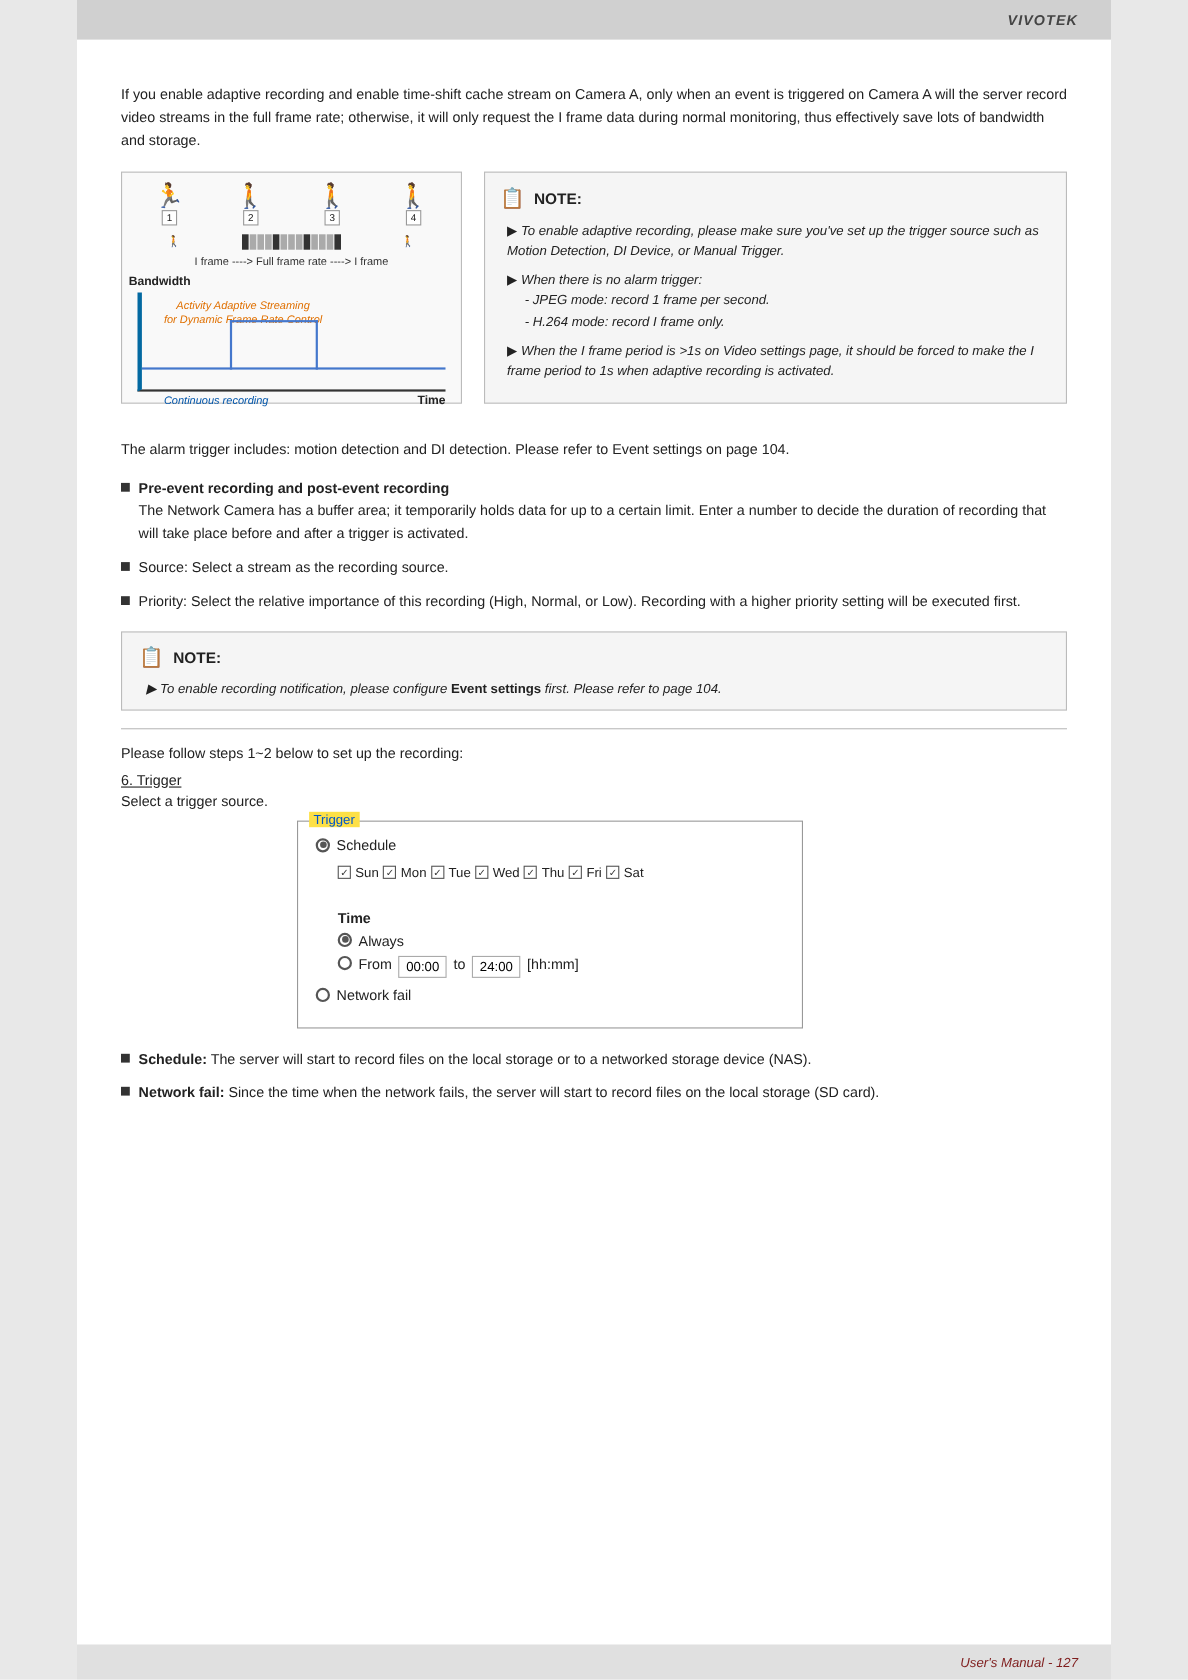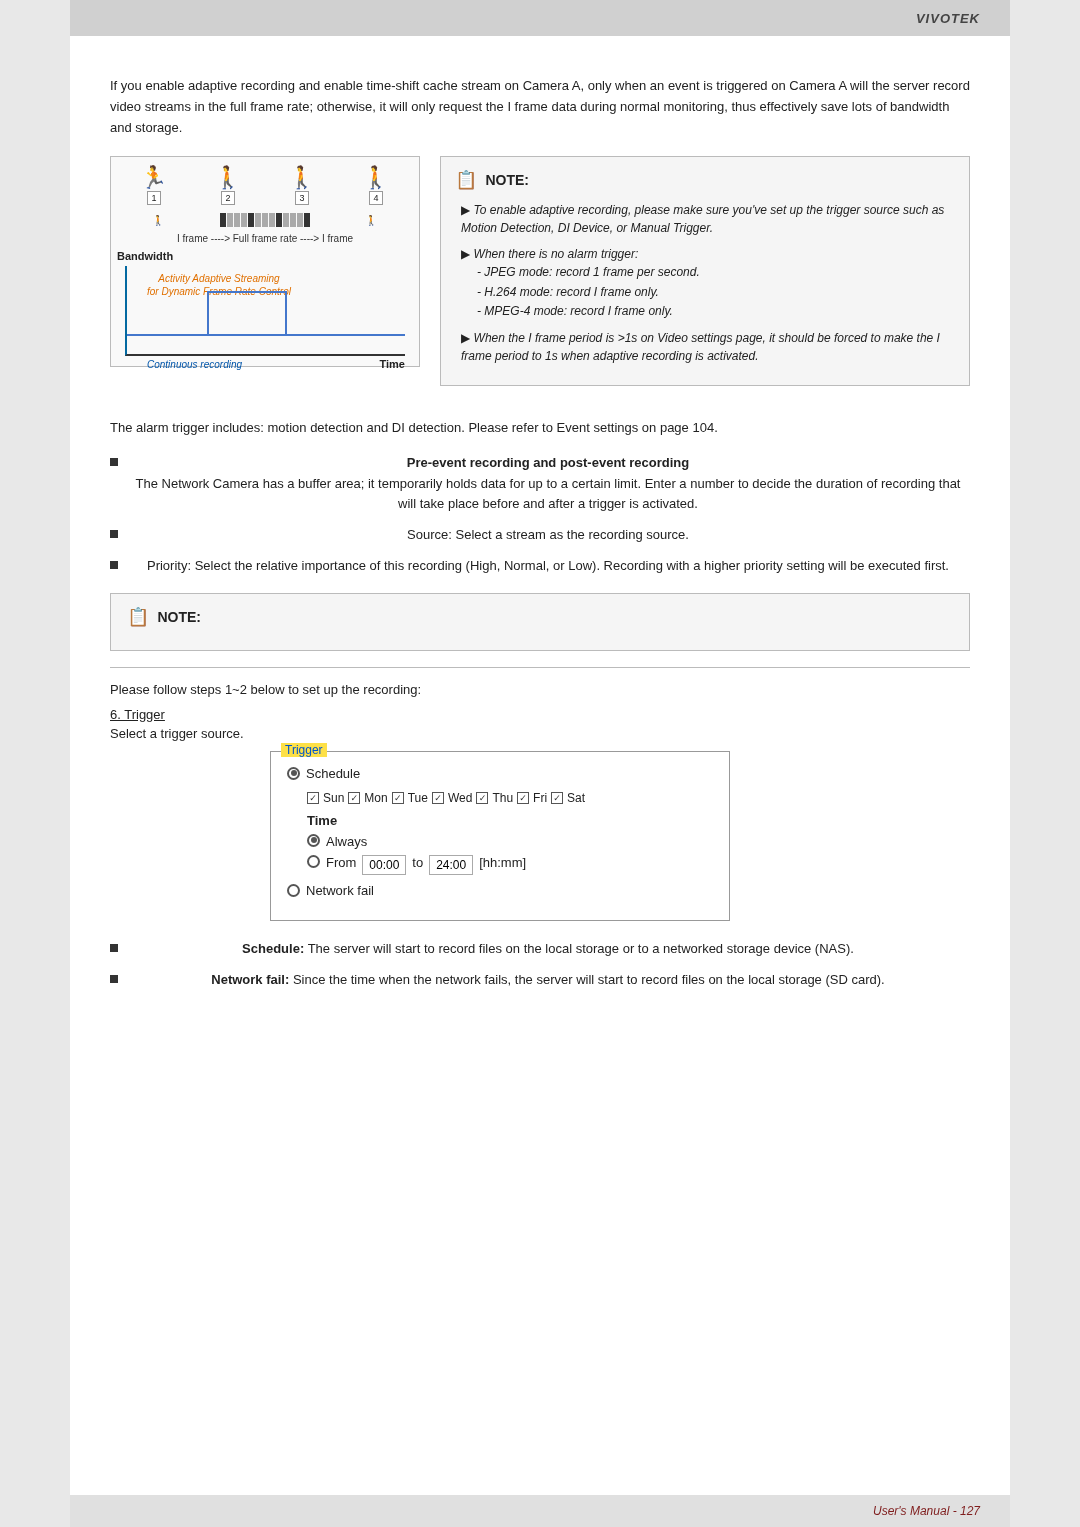--- a/index.html
+++ b/index.html
@@ -89,21 +89,21 @@
     .bandwidth-label {
       font-weight: bold;
       font-size: 11px;
       margin-top: 6px;
       margin-bottom: 2px;
     }
     
     .chart-area {
       position: relative;
       height: 90px;
-      border-left: 2px solid #0369a1;
+      border-left: 4px solid #0369a1;
       border-bottom: 2px solid #333;
       margin: 4px 8px 4px 8px;
     }
     .chart-activity-label {
       position: absolute;
       top: 6px;
       left: 20px;
       font-size: 10px;
       color: #e07000;
       font-style: italic;
@@ -196,21 +196,20 @@
     }
     .bullet-square {
       flex: 0 0 8px;
       width: 8px;
       height: 8px;
       background: #333;
       margin-top: 5px;
     }
     .bullet-content {
       flex: 1;
-      text-align: center;
     }
     
     .note-box-full {
       border: 1px solid #bbb;
       background: #f5f5f5;
       padding: 12px 16px;
       margin: 16px 0;
     }
     .divider {
       border: none;
@@ -254,21 +253,21 @@
       height: 6px;
       background: #555;
       border-radius: 50%;
     }
     .checkbox-row {
       display: flex;
       align-items: center;
       gap: 4px;
       font-size: 12px;
       margin-left: 20px;
-      margin-bottom: 8px;
+      margin-bottom: 27px;
     }
     .chk {
       width: 12px;
       height: 12px;
       border: 1px solid #555;
       background: #fff;
       display: flex;
       align-items: center;
       justify-content: center;
       font-size: 9px;
@@ -398,21 +397,20 @@
             <span>NOTE:</span>
           </div>
           <div class="note-item">
             <span>To enable adaptive recording, please make sure you've set up the trigger source such as Motion Detection, DI Device, or Manual Trigger.</span>
           </div>
           <div class="note-item">
             <span>When there is no alarm trigger:</span>
             <div class="note-sub">
               <div>- JPEG mode: record 1 frame per second.</div>
               <div>- H.264 mode: record I frame only.</div>
-              <div>- MPEG-4 mode: record I frame only.</div>
             </div>
           </div>
           <div class="note-item">
             <span>When the I frame period is &gt;1s on Video settings page, it should be forced to make the I frame period to 1s when adaptive recording is activated.</span>
           </div>
         </div>
       </div>
     </div>
 
     <p class="alarm-text">The alarm trigger includes: motion detection and DI detection. Please refer to Event settings on page 104.</p>
@@ -432,20 +430,23 @@
       <div class="bullet-item">
         <div class="bullet-square"></div>
         <div class="bullet-content">Priority: Select the relative importance of this recording (High, Normal, or Low). Recording with a higher priority setting will be executed first.</div>
       </div>
     </div>
 
     <div class="note-box-full">
       <div class="note-title">
         <span class="note-icon">📋</span>
         <span>NOTE:</span>
+      </div>
+      <div style="font-size:12px;font-style:italic;padding-left:6px;">
+        ▶ <span>To enable recording notification, please configure </span><strong style="font-style:normal;">Event settings</strong><span> first. Please refer to page 104.</span>
       </div>
     </div>
 
     <hr class="divider">
 
     <p class="step-text">Please follow steps 1~2 below to set up the recording:</p>
 
     <div>
       <p class="step-heading">6. Trigger</p>
       <p class="step-text">Select a trigger source.</p>

